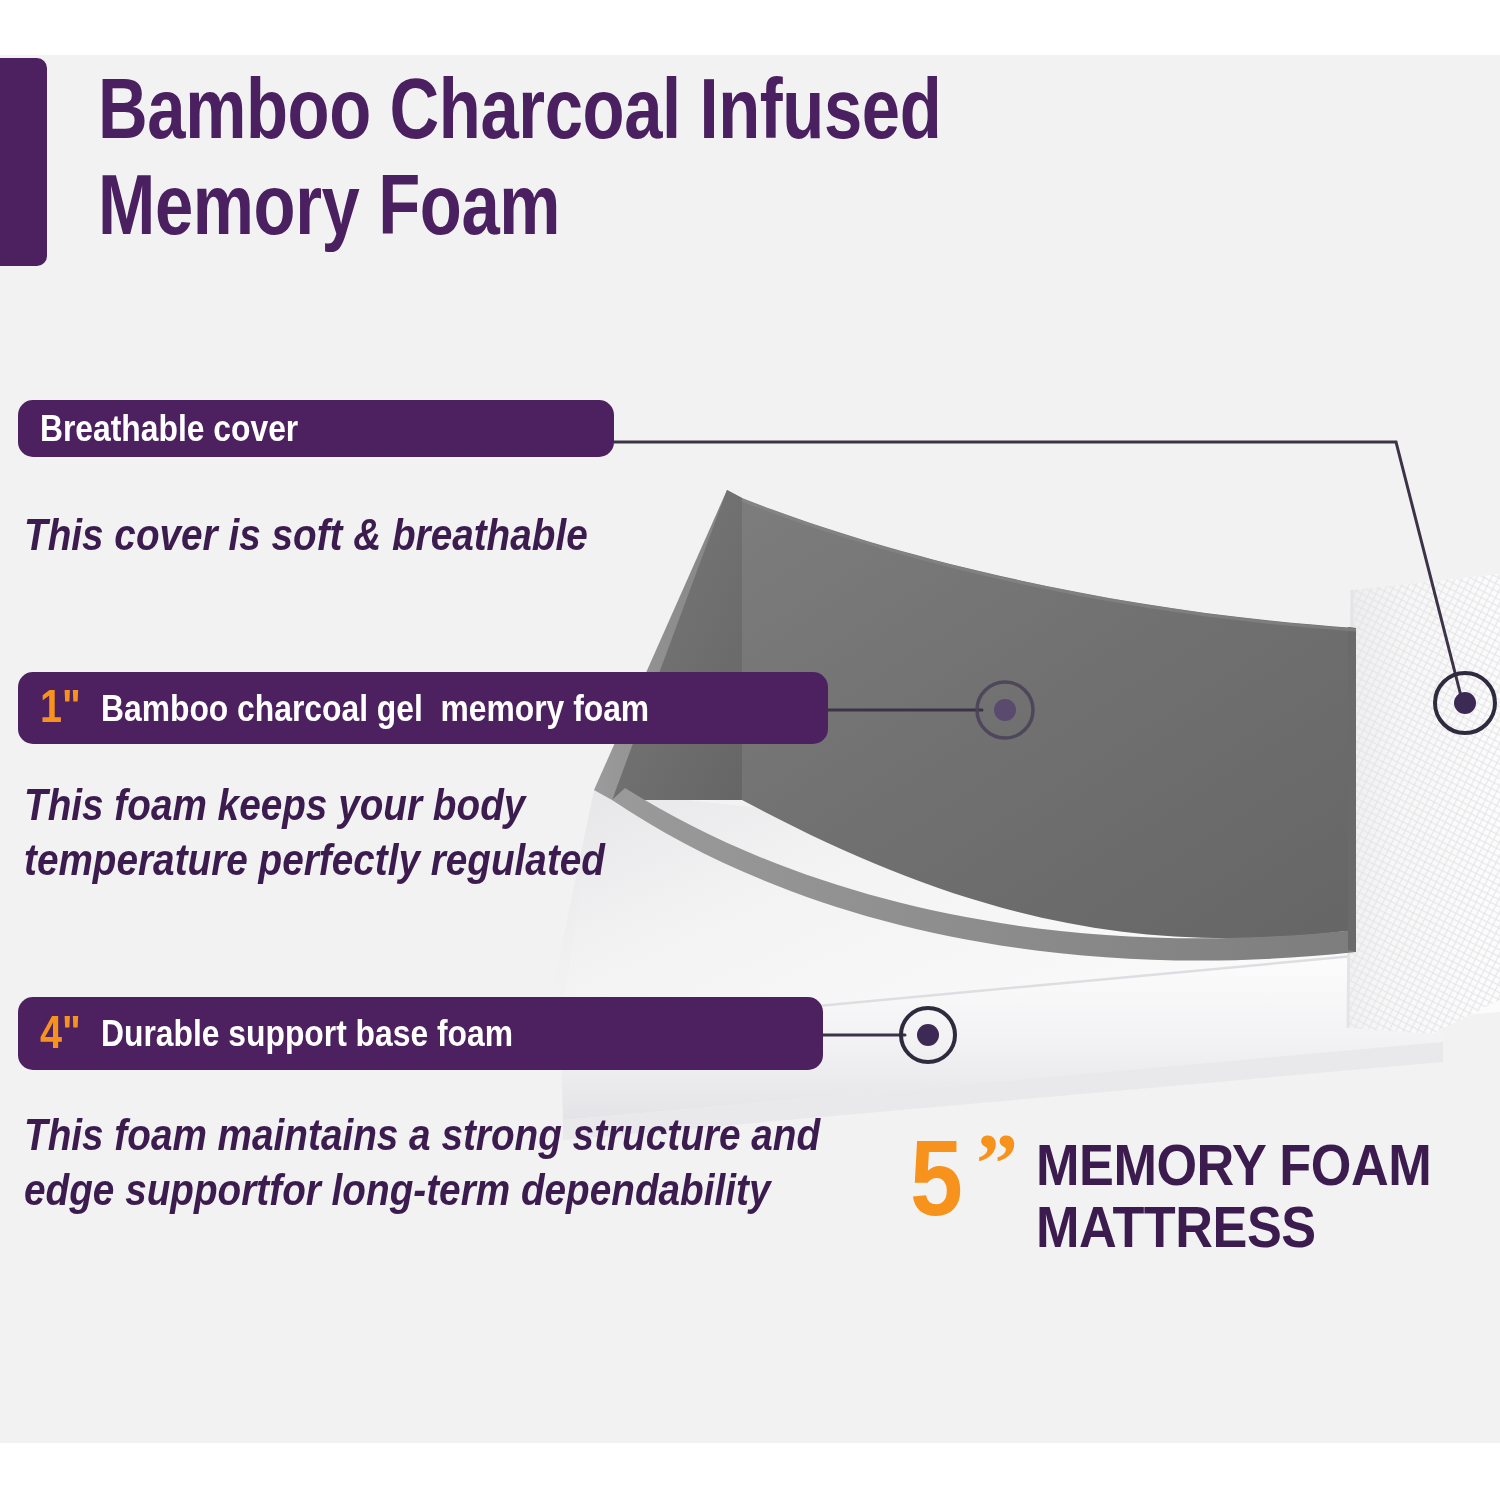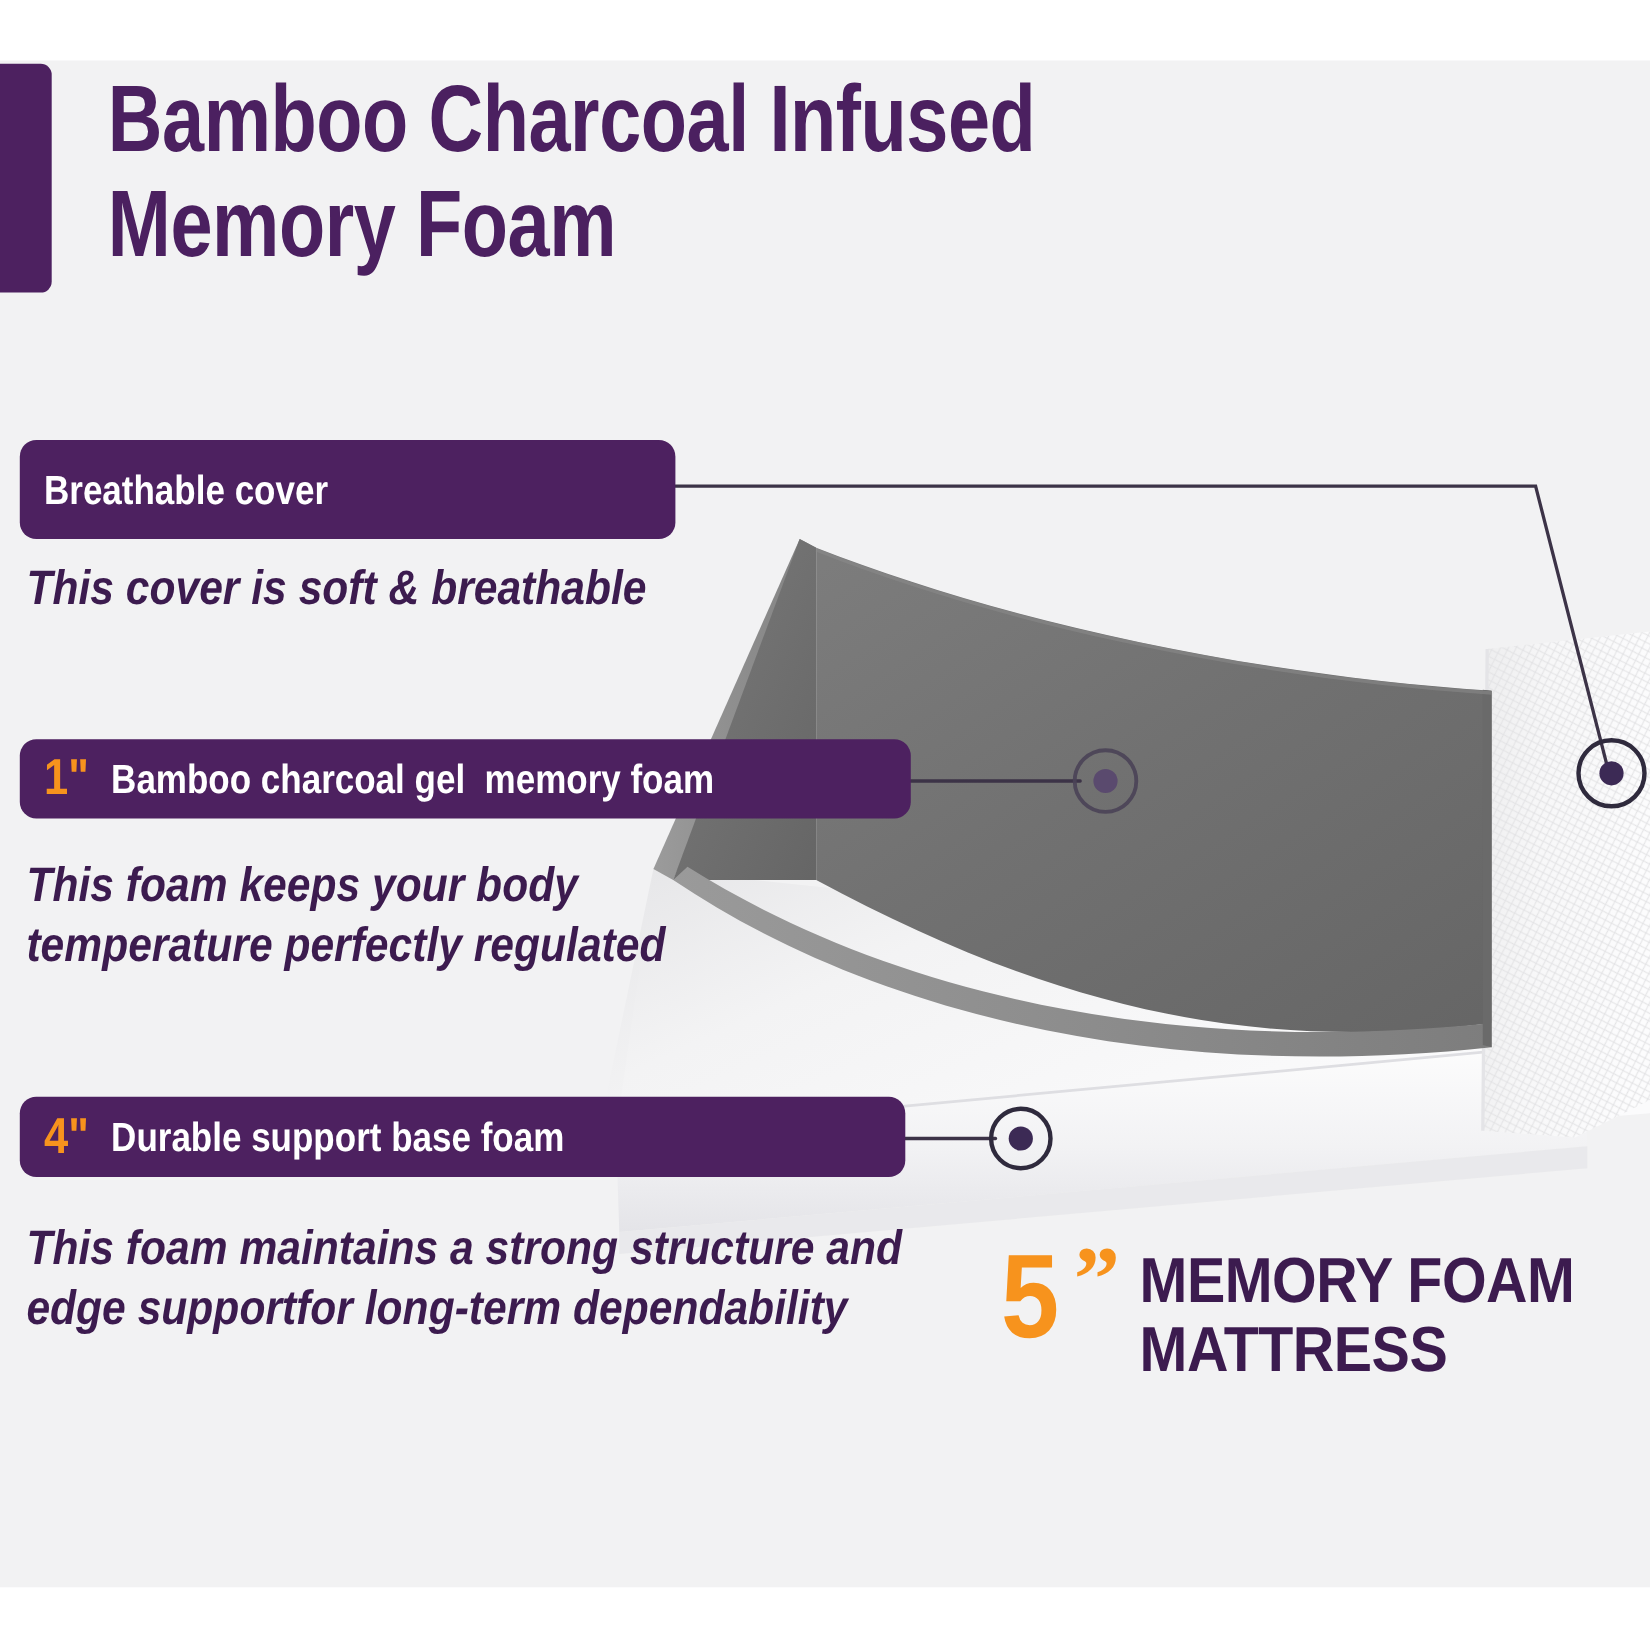--- a/index.html
+++ b/index.html
@@ -92,21 +92,21 @@
     font-weight: bold;
     font-size: 46px;
     line-height: 1;
     color: #f7931d;
     margin-right: 14px;
     transform: scaleX(0.86) translateY(-2px);
     transform-origin: left center;
     white-space: pre;
   }
 
-  #pill-cover  { left: 18px; top: 400px; width: 596px; height: 90px; align-items: center; }
+  #pill-cover  { left: 18px; top: 400px; width: 596px; height: 57px; align-items: center; }
   #pill-gel    { left: 18px; top: 672px; width: 810px; height: 72px; }
   #pill-base   { left: 18px; top: 997px; width: 805px; height: 73px; }
 
   
   .desc {
     position: absolute;
     color: #3c1b4f;
     font-family: "Liberation Sans Narrow", "Liberation Sans", sans-serif;
     font-weight: bold;
     font-style: italic;

